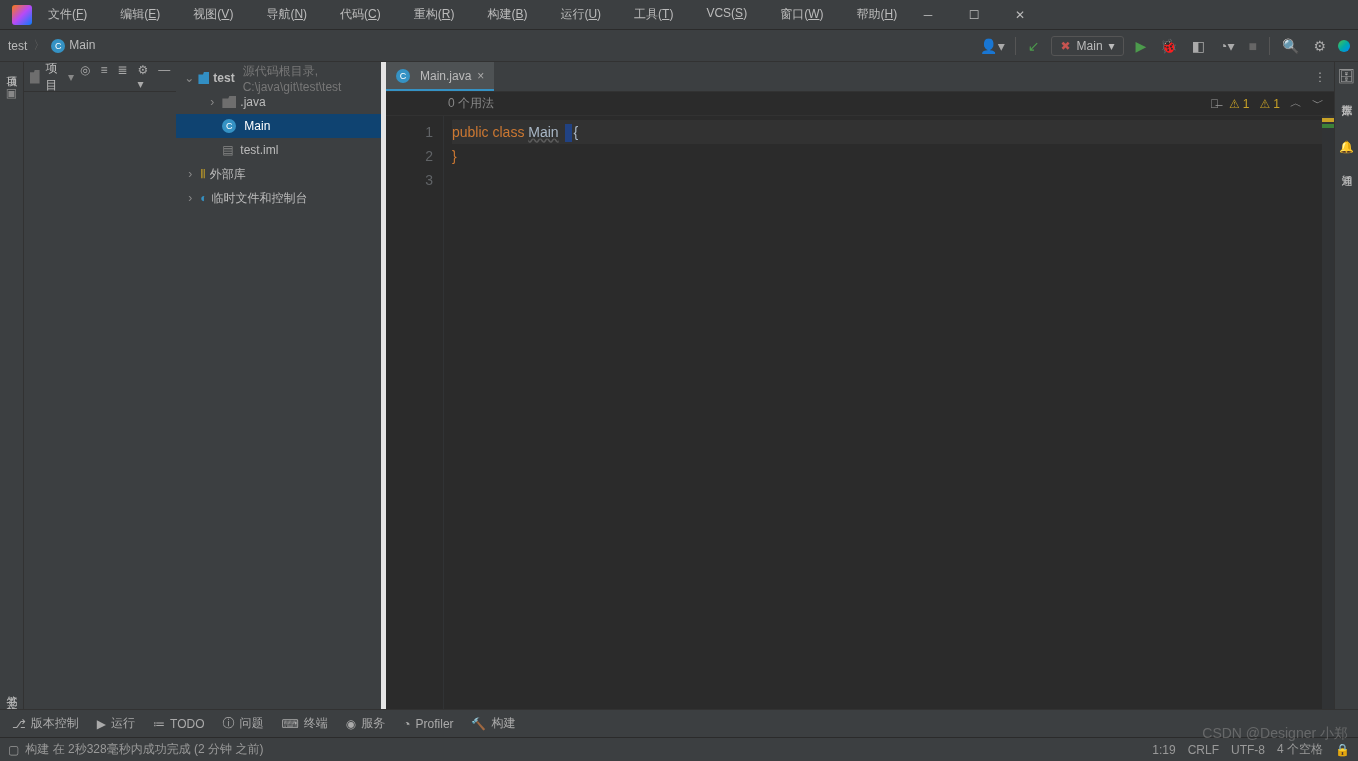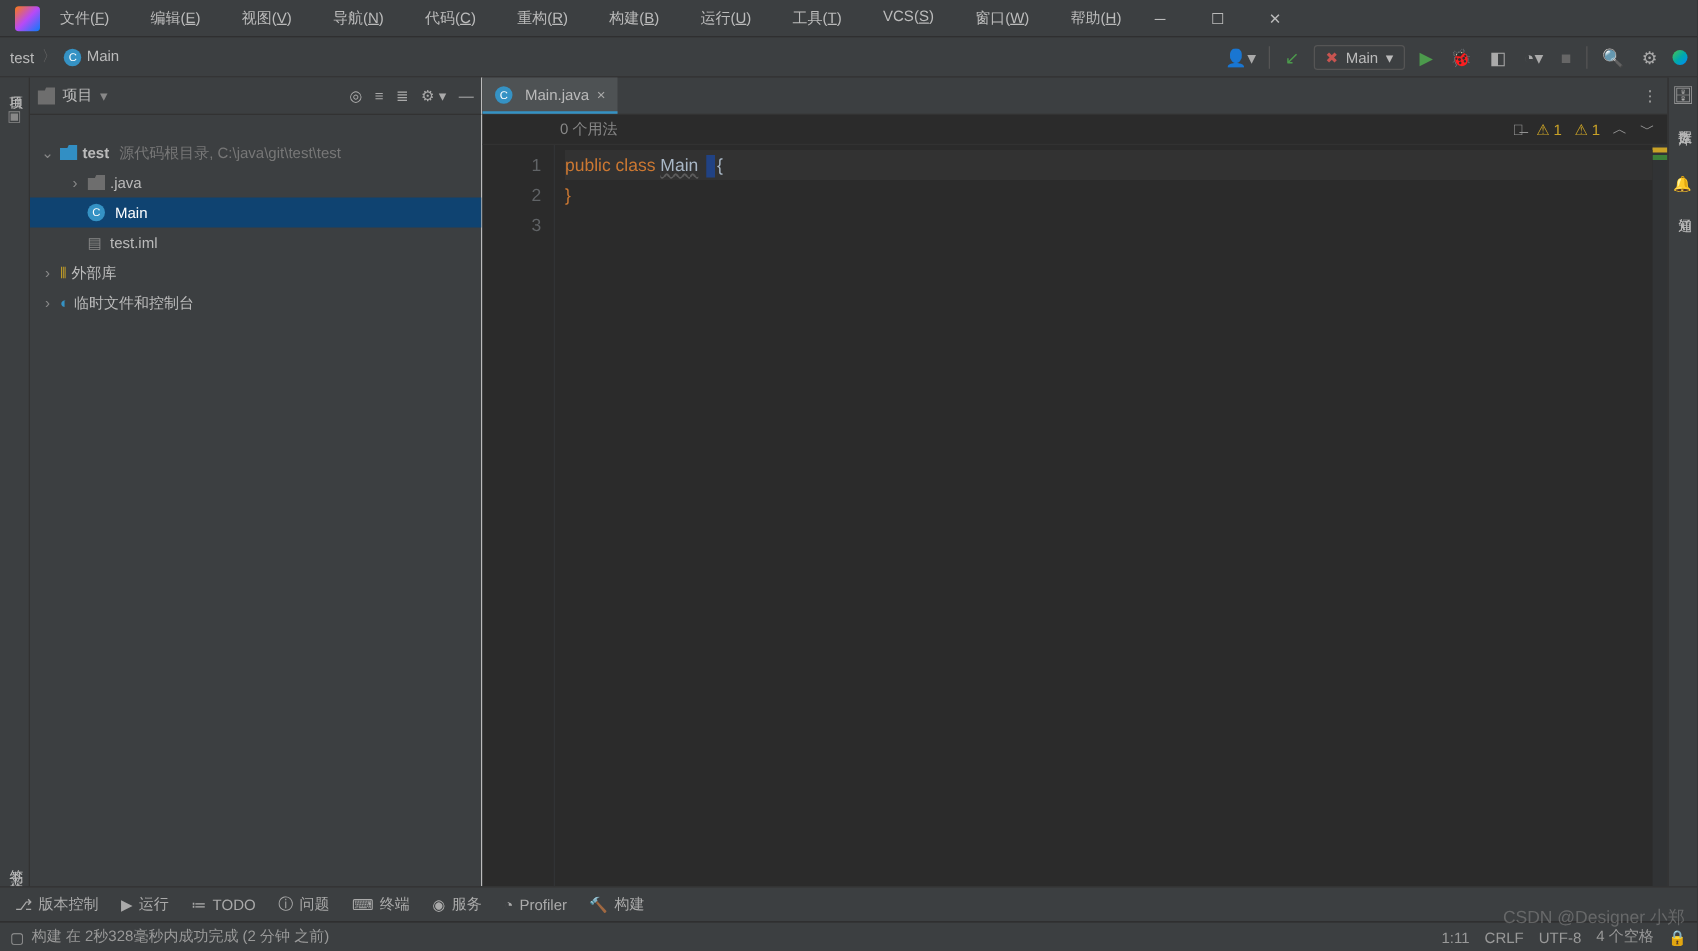--- a/index.html
+++ b/index.html
@@ -17,21 +17,21 @@
 .crumb { color: #bbbbbb; }
 .crumb-sep { color: #666; }
 .c-icon { width: 14px; height: 14px; background: #3592c4; border-radius: 50%; display: inline-flex; align-items: center; justify-content: center; font-size: 9px; color: #fff; margin-right: 4px; }
 .nav-right { margin-left: auto; display: flex; align-items: center; gap: 10px; }
 .run-box { display: flex; align-items: center; border: 1px solid #555; border-radius: 3px; padding: 2px 8px; gap: 6px; background: #3c3f41; color:#bbb; }
 .icon-btn { color: #aaa; font-size: 14px; cursor: pointer; padding: 2px; }
 .run-green { color: #4c9a4c; }
 .body-row { flex: 1; display: flex; min-height: 0; }
 .left-gutter { width: 24px; background: #3c3f41; border-right: 1px solid #323232; display:flex; flex-direction:column; align-items:center; padding-top:6px; gap:10px; color:#999; }
 .vlabel { writing-mode: vertical-rl; font-size:11px; color: #bbbbbb; }
-.project-panel { width: 362px; background: #3c3f41; border-right: 1px solid #e5e5e5; display: flex; flex-direction: column; gap: 14px; }
+.project-panel { width: 362px; background: #3c3f41; border-right: 5px solid #e5e5e5; display: flex; flex-direction: row; }
 .panel-head { height: 30px; display: flex; align-items: center; gap: 6px; padding: 0 6px; border-bottom: 1px solid #323232; }
 .panel-head .folder-ico { width:14px; height:14px; background:#6e6e6e; clip-path: polygon(0 20%, 42% 20%, 50% 0, 100% 0, 100% 100%, 0 100%); }
 .panel-title { color:#bbb; font-weight:500; }
 .panel-tools { margin-left:auto; display:flex; gap:10px; color:#aaa; }
 .tree { padding: 4px 0; font-size: 12px; }
 .tree-row { display:flex; align-items:center; height:24px; padding-left:4px; gap:4px; }
 .tree-row.sel { background: #0f4371; color:#fff; }
 .chev { width:12px; color:#888; text-align:center; }
 .tree-folder { width:14px; height:12px; background:#6e6e6e; clip-path: polygon(0 20%, 42% 20%, 50% 0, 100% 0, 100% 100%, 0 100%); }
 .tree-folder.blue { background:#328fc4; }
@@ -253,21 +253,21 @@
   <div class="bt-item">
       <span>🔨</span>
       <span>构建</span>
     </div>
 </div>
 
 <div class="status-bar">
   <span style="margin-right:6px">▢</span>
   <span>构建 在 2秒328毫秒内成功完成 (2 分钟 之前)</span>
   <div class="status-right">
-    <span>1:11</span>
+    <span>1:19</span>
     <span>CRLF</span>
     <span>UTF-8</span>
     <span>4 个空格</span>
     <span>🔒</span>
   </div>
 </div>
 
 <div class="watermark">CSDN @Designer 小郑</div>
 
 </body></html>

